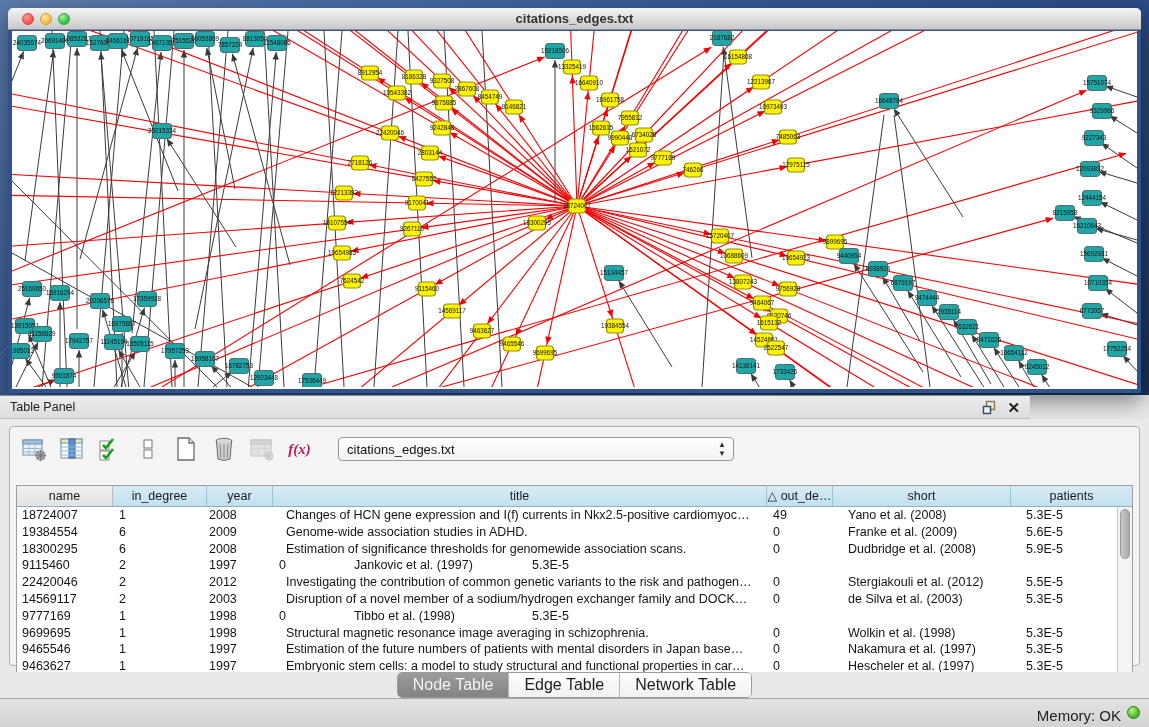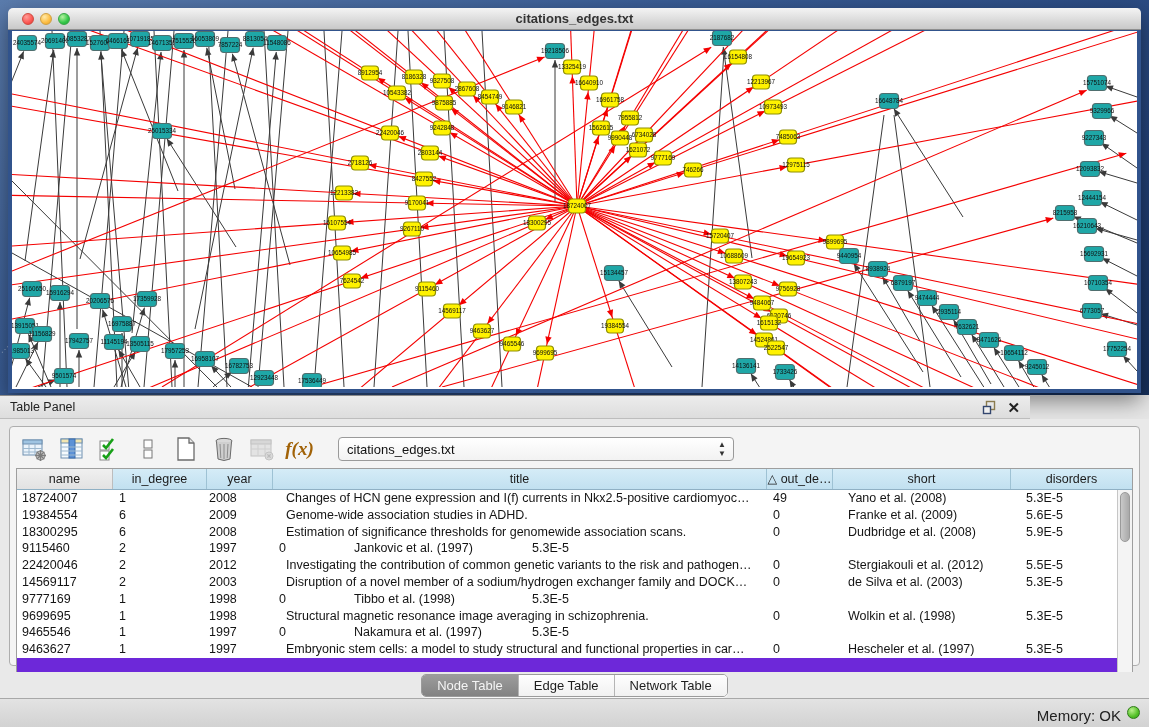--- a/index.html
+++ b/index.html
@@ -39,21 +39,21 @@
   .tp-inner { width:100%; height:100%; background:#f4f4f4; border:1px solid #aeaeae;
     border-radius:4px; padding:5px 6px 4px 6px; }
 
   .toolbar { display:flex; align-items:center; gap:11px; height:34px; padding-left:4px; }
   .tbtn { width:27px; height:27px; display:flex; align-items:center; justify-content:center; }
   .combo { margin-left:14px; width:396px; height:24px; background:linear-gradient(#ffffff,#f2f2f2);
     border:1px solid #9a9a9a; border-radius:4px; display:flex; align-items:center;
     padding:0 8px; font-size:13px; color:#111; position:relative; }
   .combo .arrows { position:absolute; right:7px; top:2px; font-size:8px; color:#333; line-height:9px; text-align:center; }
 
-  .table-frame { margin-top:2px; height:217px; background:#6d28d9; border:1px solid #9e9e9e; position:relative; overflow:hidden; }
+  .table-frame { margin-top:19px; height:217px; background:#a16207; border:1px solid #9e9e9e; position:relative; overflow:hidden; }
   .thead { display:flex; height:21px; border-bottom:1px solid #8fb0c4; }
   .th { font-size:12.5px; color:#1b1b1b; text-align:center; line-height:20px;
     background:linear-gradient(#d5ecf7,#c1e0f0); border-right:1px solid #9ec2d4;
     overflow:hidden; white-space:nowrap; }
   .th.name-col { background:linear-gradient(#f0f0f0,#e2e2e2); border-right:1px solid #bdbdbd; }
   .tbody { position:absolute; top:21px; left:0; right:15px; bottom:0; overflow:hidden; }
   .tr { display:flex; height:16.8px; background:#fff; }
   .td { font-size:12.5px; color:#141414; line-height:16.5px; white-space:nowrap; overflow:hidden; }
   .c0{width:96px; padding-left:5px;} .c1{width:94px; padding-left:6px;} .c2{width:66px; padding-left:2px;}
   .c3{width:494px; padding-left:13px;} .c4{width:66px; padding-left:6px;} .c5{width:178px; padding-left:15px;}
@@ -62,21 +62,21 @@
   .vscroll { position:absolute; top:21px; right:0; bottom:0; width:15px; background:#f4f4f4;
     border-left:1px solid #c6c6c6; }
   .vthumb { position:absolute; top:2px; left:2px; width:10px; height:50px; border-radius:5px;
     background:linear-gradient(90deg,#c9c9c9,#a9a9a9); border:1px solid #9a9a9a; }
 
   
   .tabs-row { position:absolute; top:672px; left:0; width:1149px; height:26px; background:#e9e9e9;
     display:flex; justify-content:center; align-items:center; }
   .seg { display:flex; border:1px solid #9b9b9b; border-radius:5px; overflow:hidden;
     background:#fdfdfd; box-shadow:0 1px 1px rgba(255,255,255,.8); }
-  .seg-btn { font-size:13px; padding:3px 15px; color:#1d1d1d; background:linear-gradient(#fefefe,#f1f1f1);
+  .seg-btn { font-size:16px; padding:3px 15px; color:#1d1d1d; background:linear-gradient(#fefefe,#f1f1f1);
     border-right:1px solid #b5b5b5; cursor:default; }
   .seg-btn:last-child { border-right:none; }
   .seg-btn.active { background:linear-gradient(#9c9c9c,#838383); color:#f5f5f5; }
 
   
   .statusbar { position:absolute; top:698px; left:0; width:1149px; height:29px;
     background:linear-gradient(#e3e3e3,#d2d2d2); border-top:1px solid #a8a8a8; }
   .mem { position:absolute; right:28px; top:8px; font-size:15px; color:#222; }
   .mem-dot { position:absolute; right:9px; top:7px; width:13px; height:13px; border-radius:50%;
     background:radial-gradient(circle at 35% 30%,#b9f08c,#53c027 60%,#2f9e1f); border:1px solid #2d7a16; }
@@ -642,38 +642,38 @@
         <svg width="26" height="26" viewBox="0 0 26 26" opacity="0.45">
           <rect x="2" y="4" width="20" height="16" fill="#cfcfcf" stroke="#8a8a8a"></rect>
           <rect x="2" y="4" width="20" height="4" fill="#b5b5b5" stroke="#8a8a8a"></rect>
           <line x1="9" y1="8" x2="9" y2="20" stroke="#a5a5a5"></line>
             <line x1="16" y1="8" x2="16" y2="20" stroke="#a5a5a5"></line>
           <line x1="2" y1="13" x2="22" y2="13" stroke="#a5a5a5"></line>
           <circle cx="20" cy="20" r="4" fill="#bbb" stroke="#8a8a8a"></circle>
           <path d="M18.4 18.4 L21.6 21.6 M21.6 18.4 L18.4 21.6" stroke="#777" stroke-width="1.3"></path>
         </svg>
       </span>
-      <span class="tbtn" style="font-size:19px; font-style:italic; font-family:'Liberation Serif',serif; font-weight:bold; color:#a16207;">
+      <span class="tbtn" style="font-size:15px; font-style:italic; font-family:'Liberation Serif',serif; font-weight:bold; color:#be185d;">
         <span>f(x)</span>
       </span>
       <div class="combo">
         <span>citations_edges.txt</span>
         <span class="arrows">▲<br>▼</span>
       </div>
     </div>
 
     <div class="table-frame">
       <div class="thead">
           <div class="th h0 name-col">name</div>
           <div class="th h1">in_degree</div>
           <div class="th h2">year</div>
           <div class="th h3">title</div>
           <div class="th h4">△ out_de…</div>
           <div class="th h5">short</div>
-          <div class="th h6">disorders</div>
+          <div class="th h6">patients</div>
         </div>
       <div class="tbody">
           <div class="tr">
             <div class="td c0">18724007</div>
             <div class="td c1">1</div>
             <div class="td c2">2008</div>
             <div class="td c3">Changes of HCN gene expression and I(f) currents in Nkx2.5-positive cardiomyoc…</div>
             <div class="td c4">49</div>
             <div class="td c5">Yano et al. (2008)</div>
             <div class="td c6">5.3E-5</div>
@@ -736,20 +736,21 @@
             <div class="td c2">1998</div>
             <div class="td c3">Structural magnetic resonance image averaging in schizophrenia.</div>
             <div class="td c4">0</div>
             <div class="td c5">Wolkin et al. (1998)</div>
             <div class="td c6">5.3E-5</div>
           </div>
           <div class="tr">
             <div class="td c0">9465546</div>
             <div class="td c1">1</div>
             <div class="td c2">1997</div>
+            <div class="td c3">Estimation of the future numbers of patients with mental disorders in Japan base…</div>
             <div class="td c4">0</div>
             <div class="td c5">Nakamura et al. (1997)</div>
             <div class="td c6">5.3E-5</div>
           </div>
           <div class="tr">
             <div class="td c0">9463627</div>
             <div class="td c1">1</div>
             <div class="td c2">1997</div>
             <div class="td c3">Embryonic stem cells: a model to study structural and functional properties in car…</div>
             <div class="td c4">0</div>

